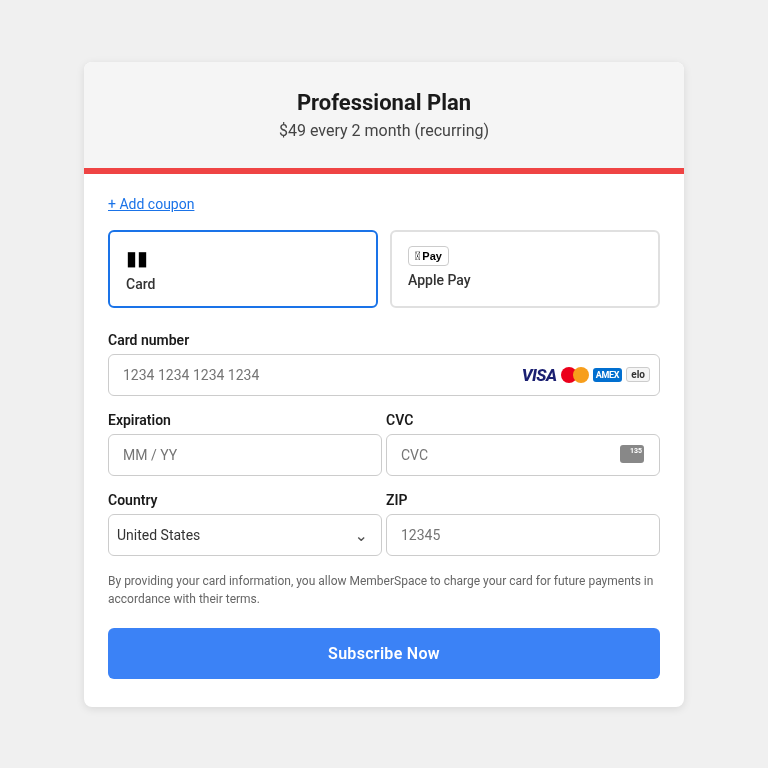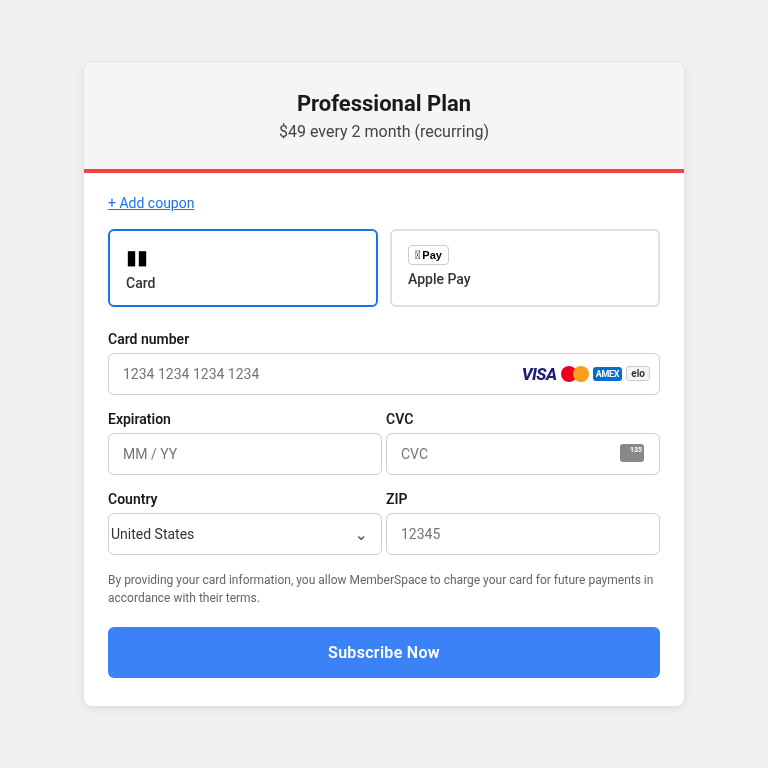--- a/index.html
+++ b/index.html
@@ -23,21 +23,21 @@
       width: 600px;
       border-radius: 8px;
       overflow: hidden;
       box-shadow: 0 2px 8px rgba(0,0,0,0.1);
     }
 
     .plan-header {
       background: #f5f5f5;
       padding: 28px 3px;
       text-align: center;
-      border-bottom: 4px solid #ef4444;
+      border-bottom: 6px solid #ef4444;
     }
 
     .plan-title {
       font-size: 22px;
       font-weight: 700;
       color: #1a1a1a;
       margin-bottom: 6px;
     }
 
     .plan-price {
@@ -237,21 +237,21 @@
     }
 
     .select-wrapper {
       position: relative;
     }
 
     .select-field {
       width: 100%;
       border: 1px solid #ccc;
       border-radius: 6px;
-      padding: 12px 40px 12px 2px;
+      padding: 12px 40px 12px 8px;
       font-size: 14px;
       color: #333;
       outline: none;
       appearance: none;
       background: #fff;
       cursor: pointer;
     }
 
     .select-chevron {
       position: absolute;

